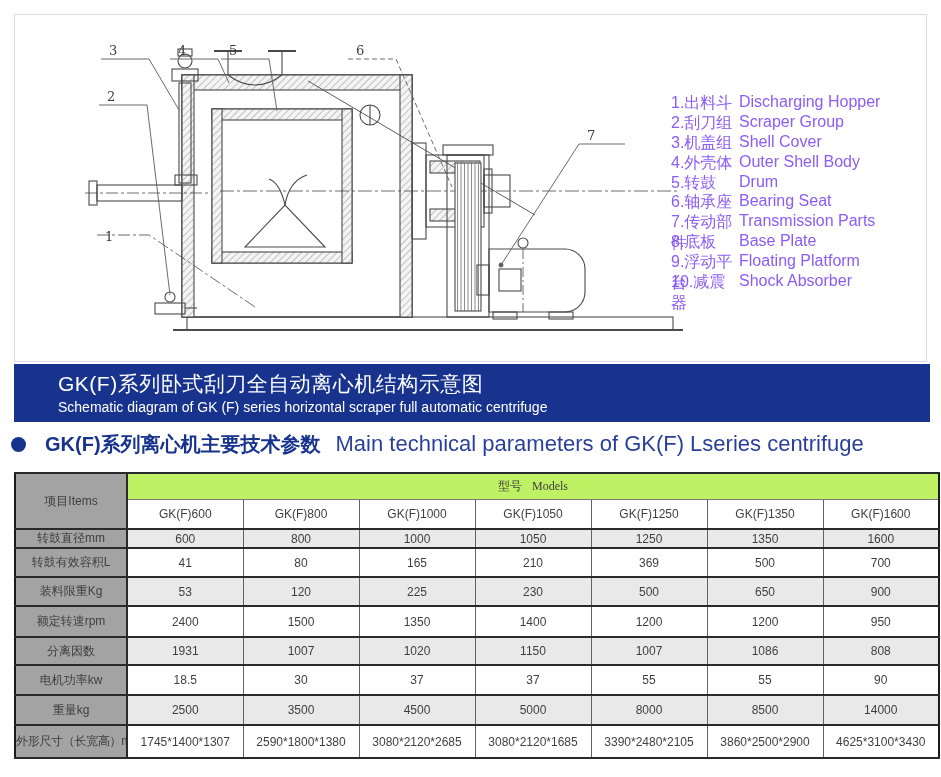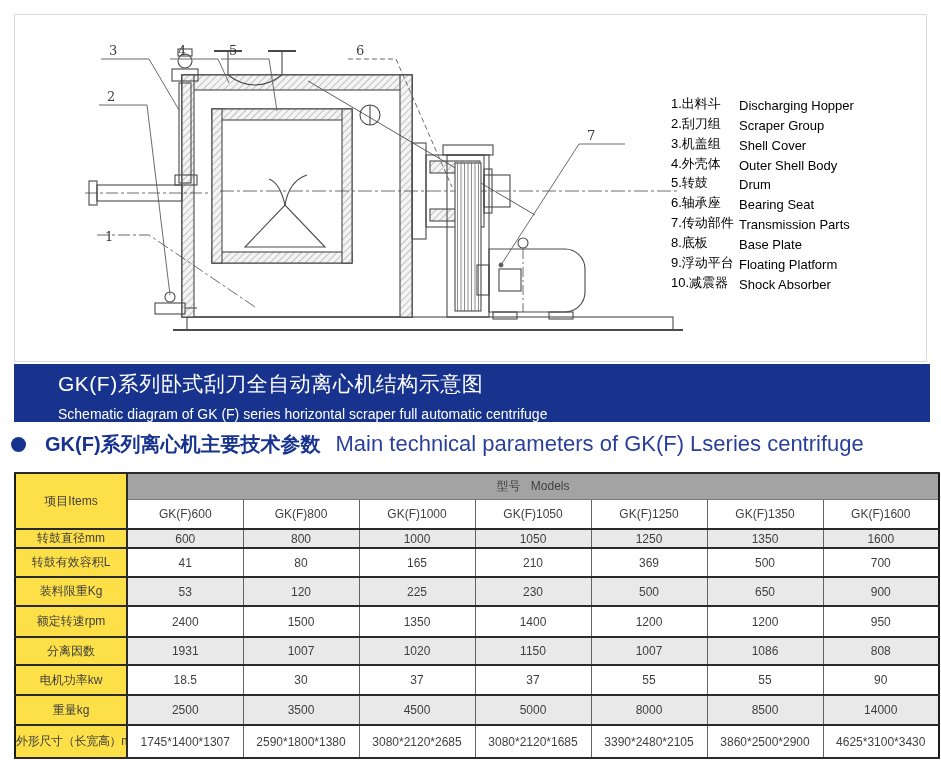--- a/index.html
+++ b/index.html
@@ -9,56 +9,56 @@
   }
   
   .diagram-frame{
     position:absolute;left:14px;top:14px;width:913px;height:348px;
     border:1px solid #d7dade;box-sizing:border-box;background:#ffffff;
   }
   .drawing{position:absolute;left:0;top:0;}
   .drawing text{font-family:"DejaVu Serif",serif;font-size:13px;fill:#3a3a3a;}
   
   .legend{position:absolute;left:656px;top:78px;width:250px;}
-  .legend-row{display:flex;height:19.9px;align-items:flex-end;
-    font-size:13px;color:#000000;}
+  .legend-row{display:flex;height:19.9px;align-items:flex-start;
+    font-size:16px;color:#8b5cf6;}
   .legend-cn{width:68px;flex:0 0 68px;}
   .legend-en{flex:1;}
   
   .banner{
     position:absolute;left:14px;top:364px;width:916px;height:58px;
     background:#17338d;color:#ffffff;box-sizing:border-box;
     padding:7px 0 0 44px;
   }
   .banner-cn{font-size:21px;font-weight:normal;letter-spacing:0.5px;line-height:26px;}
-  .banner-en{font-size:14px;line-height:18px;margin-top:8px;}
+  .banner-en{font-size:14px;line-height:18px;margin-top:1px;}
   
   .section-heading{
     position:absolute;left:11px;top:429px;height:30px;
     display:flex;align-items:center;
   }
   .bullet{width:15px;height:15px;border-radius:50%;background:#17338d;flex:0 0 15px;}
   .section-cn{margin-left:19px;font-size:20px;font-weight:bold;color:#17338d;}
   .section-en{margin-left:15px;font-size:22px;color:#2a3f9c;}
   
   .params-table{
     position:absolute;left:14px;top:472px;width:924px;
     border-collapse:collapse;table-layout:fixed;
     border:2px solid #1b1b1b;
   }
   .params-table td{
     border:1px solid #636363;
     border-top:2px solid #2a2a2a;border-bottom:2px solid #2a2a2a;
     text-align:center;vertical-align:middle;
     font-size:12px;color:#3f3f3f;padding:0;overflow:hidden;white-space:nowrap;
   }
-  .c-lab{background:#fde047;font-size:13.5px;color:#2e2e2e;border-right-width:2px !important;border-right-color:#2a2a2a !important;}
+  .c-lab{background:#a3a3a3;font-size:13.5px;color:#2e2e2e;border-right-width:2px !important;border-right-color:#2a2a2a !important;}
   .shade{background:#e9e9e9;}
-  .models-hdr{background:#a3a3a3;font-size:13.5px;color:#2e2e2e;word-spacing:7px;
-    border-bottom-width:1px !important;border-bottom-color:#7a7a7a !important;}
+  .models-hdr{background:#bef264;font-size:13.5px;color:#2e2e2e;word-spacing:7px;
+    border-bottom-width:1px !important;border-bottom-color:#7a7a7a !important;font-family:Liberation Serif, serif;}
   .model-name{font-size:12.5px;border-top-width:1px !important;border-top-color:#7a7a7a !important;}
   .small-lab{font-size:12px;letter-spacing:-0.3px;}
   .hr1{height:26px;} .hr2{height:30px;}
   .ra{height:14px;} .rb{height:29px;} .rc{height:29px;} .rd{height:31px;}
   .re{height:28px;} .rf{height:30px;} .rg{height:30px;} .rh{height:33px;}
 </style>
 </head>
 <body>
 
 <div class="diagram-frame">

